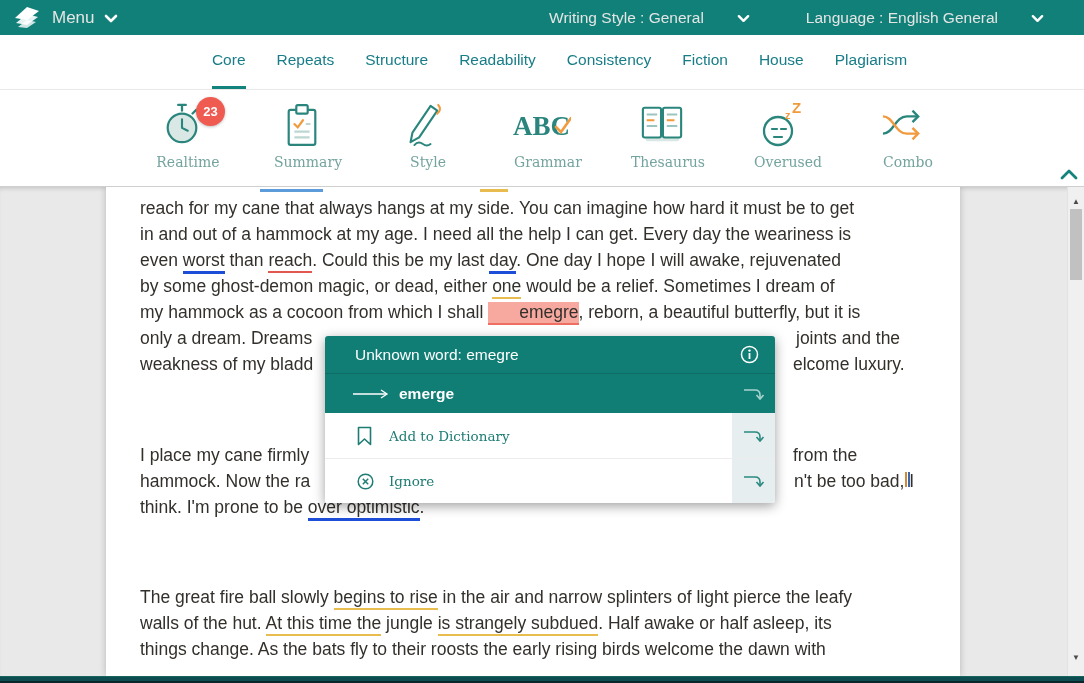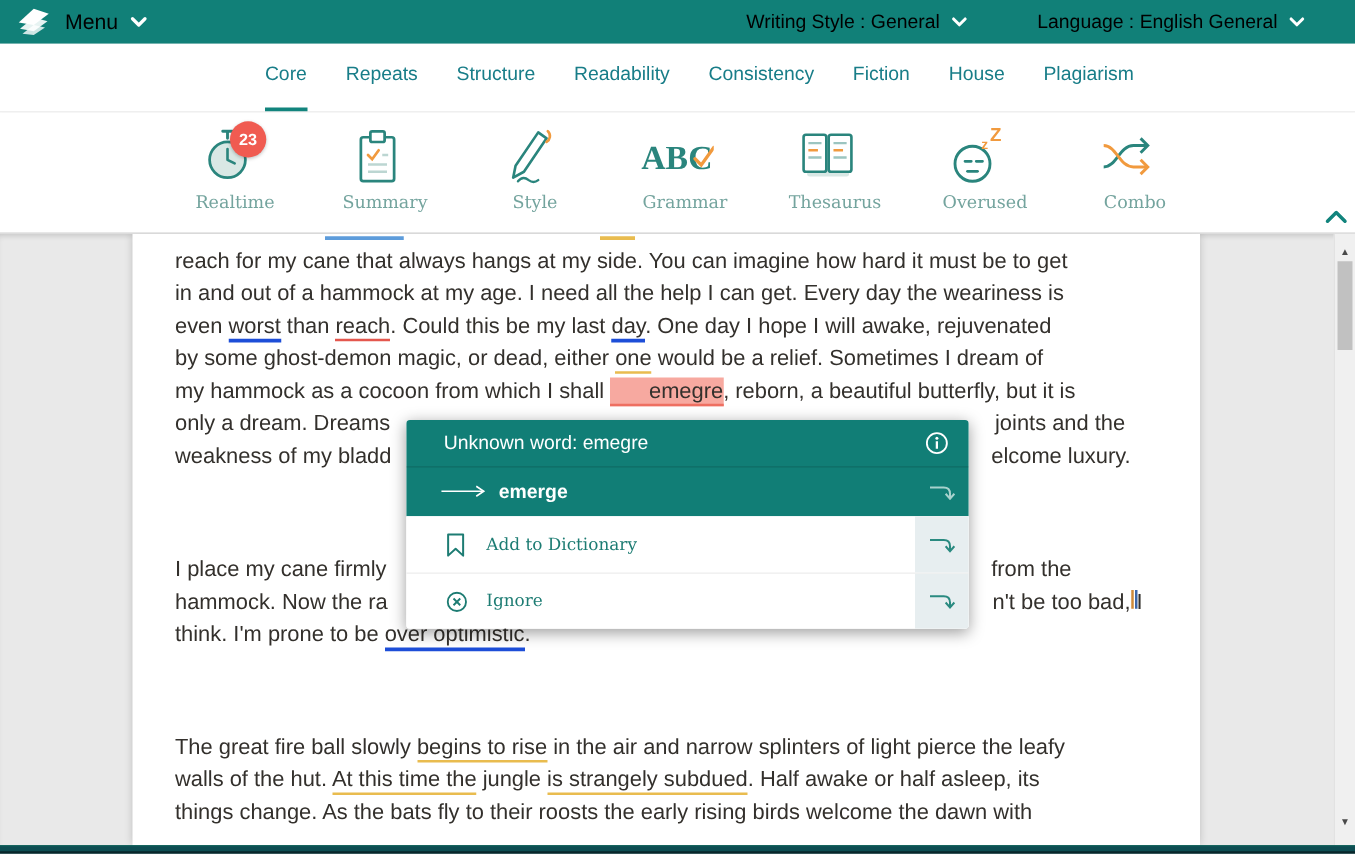--- a/index.html
+++ b/index.html
@@ -1,40 +1,40 @@
 <!DOCTYPE html>
 <html><head>
 <meta charset="utf-8">
 <style>
   * { box-sizing: border-box; margin: 0; padding: 0; }
   html,body { width:1084px; height:683px; overflow:hidden; }
   body { font-family:"Liberation Sans", sans-serif; background:#e9e9e9; }
 
   
-  .topbar { height:35px; background:#118078; display:flex; align-items:center; color:#000000; }
+  .topbar { height:35px; background:#118078; display:flex; align-items:center; color:#e5e5e5; }
   .topbar-left { display:flex; align-items:center; margin-left:13px; }
   .menu-label { font-size:17px; margin-left:11px; }
   .chev { display:inline-block; margin-left:9px; }
   .topbar-right { margin-left:auto; display:flex; gap:56px; margin-right:40px; font-size:15.5px; }
-  .dropdown { display:flex; align-items:center; cursor:pointer; }
+  .dropdown { display:flex; align-items:center; cursor:pointer;gap:24px; }
 
   
   .tabbar { height:55px; background:#fff; display:flex; justify-content:center; gap:31px;
             border-bottom:1px solid #ececec;padding-left:35px; }
   .tab { color:#187d88; font-size:15.5px; line-height:50px; height:54px; cursor:pointer; }
   .tab.active { border-bottom:3px solid #12847d; }
 
   
   .toolbar { height:97px; background:#fff; position:relative; display:flex; justify-content:center;
              border-bottom:1px solid #cfcfcf; box-shadow:0 2px 4px rgba(0,0,0,.12); }
   .tool { width:120px; display:flex; flex-direction:column; align-items:center; padding-top:9px;
           position:relative; cursor:pointer; }
   .tool-iconbox { height:52px; display:flex; align-items:center; justify-content:center; }
   .tool-label { font-family:"DejaVu Serif", serif; font-size:14px; color:#74a49e; margin-top:3px;margin-left:12px; }
-  .badge { position:absolute; top:7px; left:50%; margin-left:2px; width:29px; height:29px;
+  .badge { position:absolute; top:7px; left:50%; margin-left:14px; width:29px; height:29px;
            border-radius:50%; background:#f05b51; color:#fff; font-size:13px; font-weight:bold;
            display:flex; align-items:center; justify-content:center; box-shadow:0 1px 3px rgba(0,0,0,.25); }
   .collapse-chev { position:absolute; right:6px; bottom:2px; cursor:pointer; }
 
   
   .content { position:relative; height:489px; background:#e9e9e9; overflow:hidden;
              box-shadow:inset 0 4px 5px -3px rgba(0,0,0,.18); }
   .page { position:absolute; left:106px; top:0; width:854px; height:100%; background:#fff;
           box-shadow:0 0 7px rgba(0,0,0,.22); }
   .textlayer { position:absolute; left:140px; top:8px; width:790px; font-size:17.5px;

